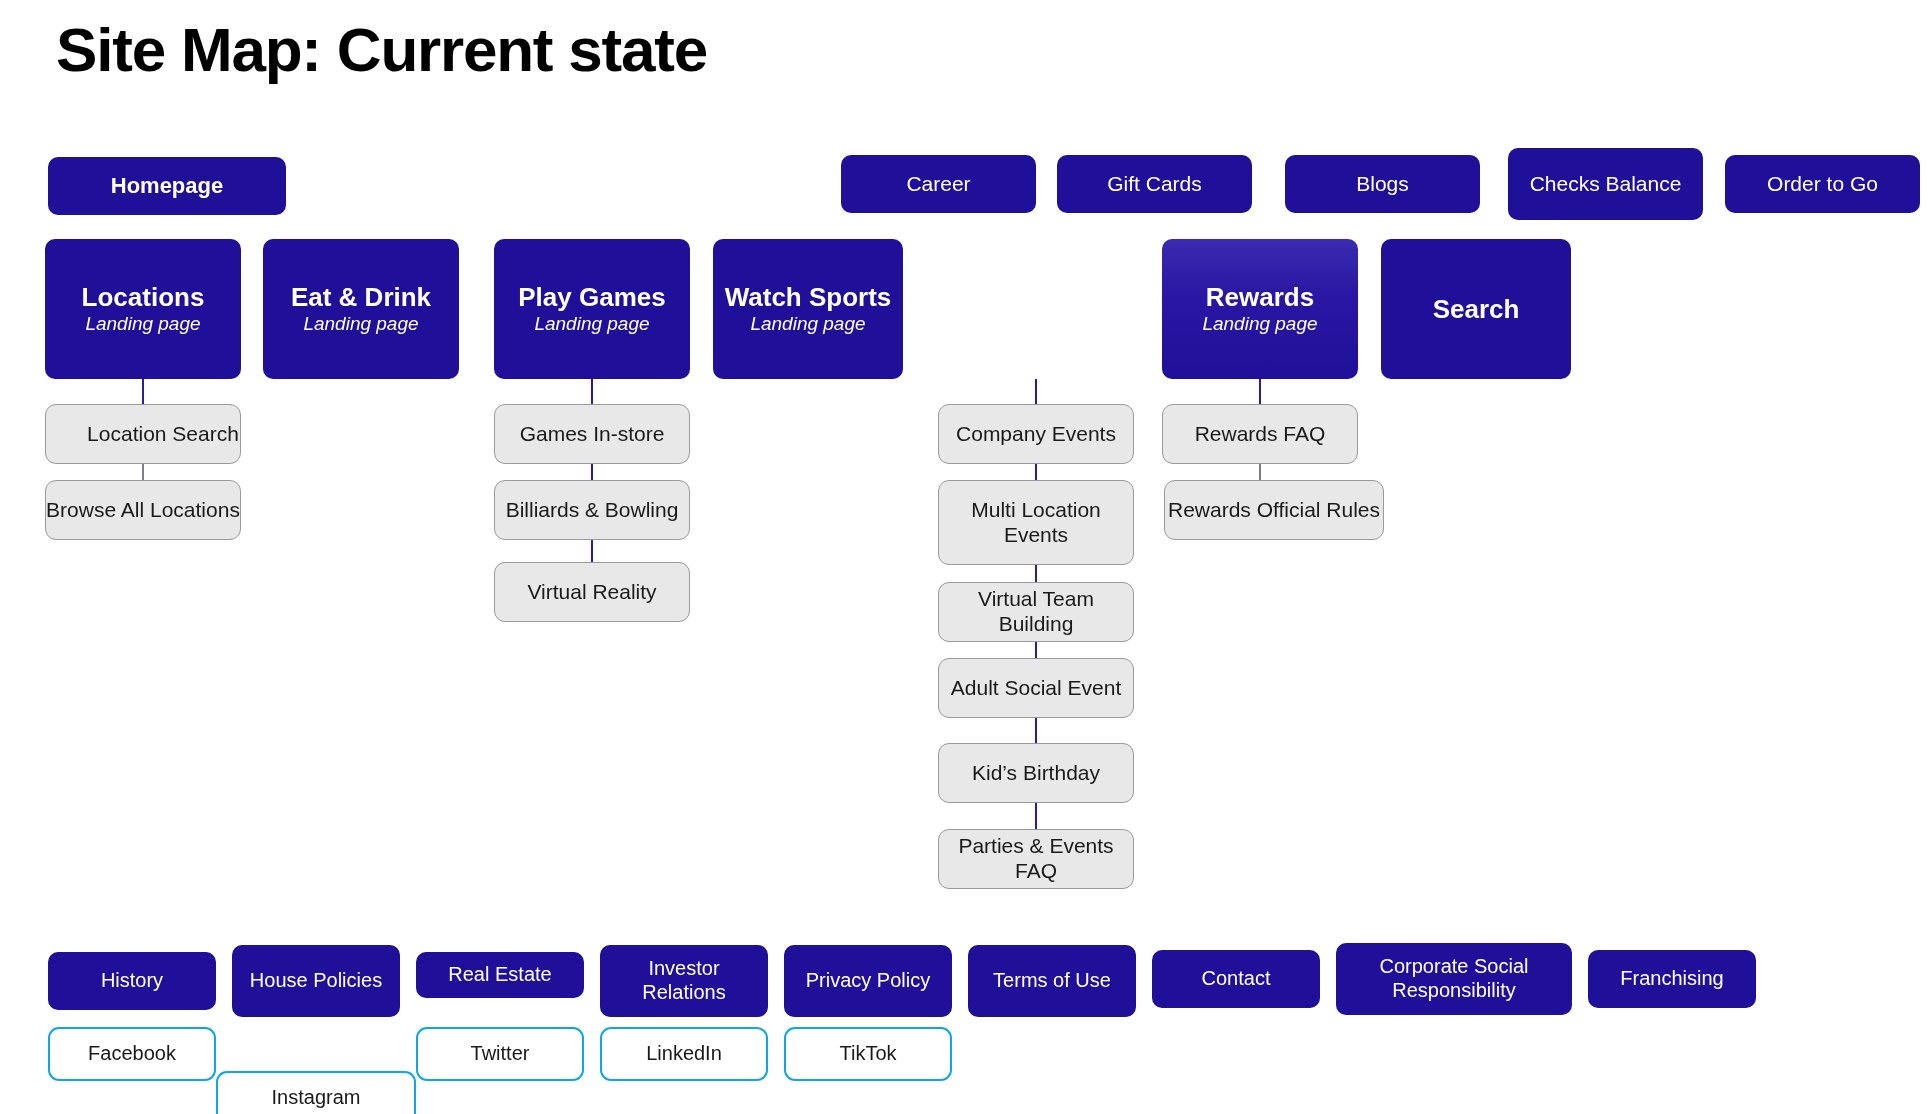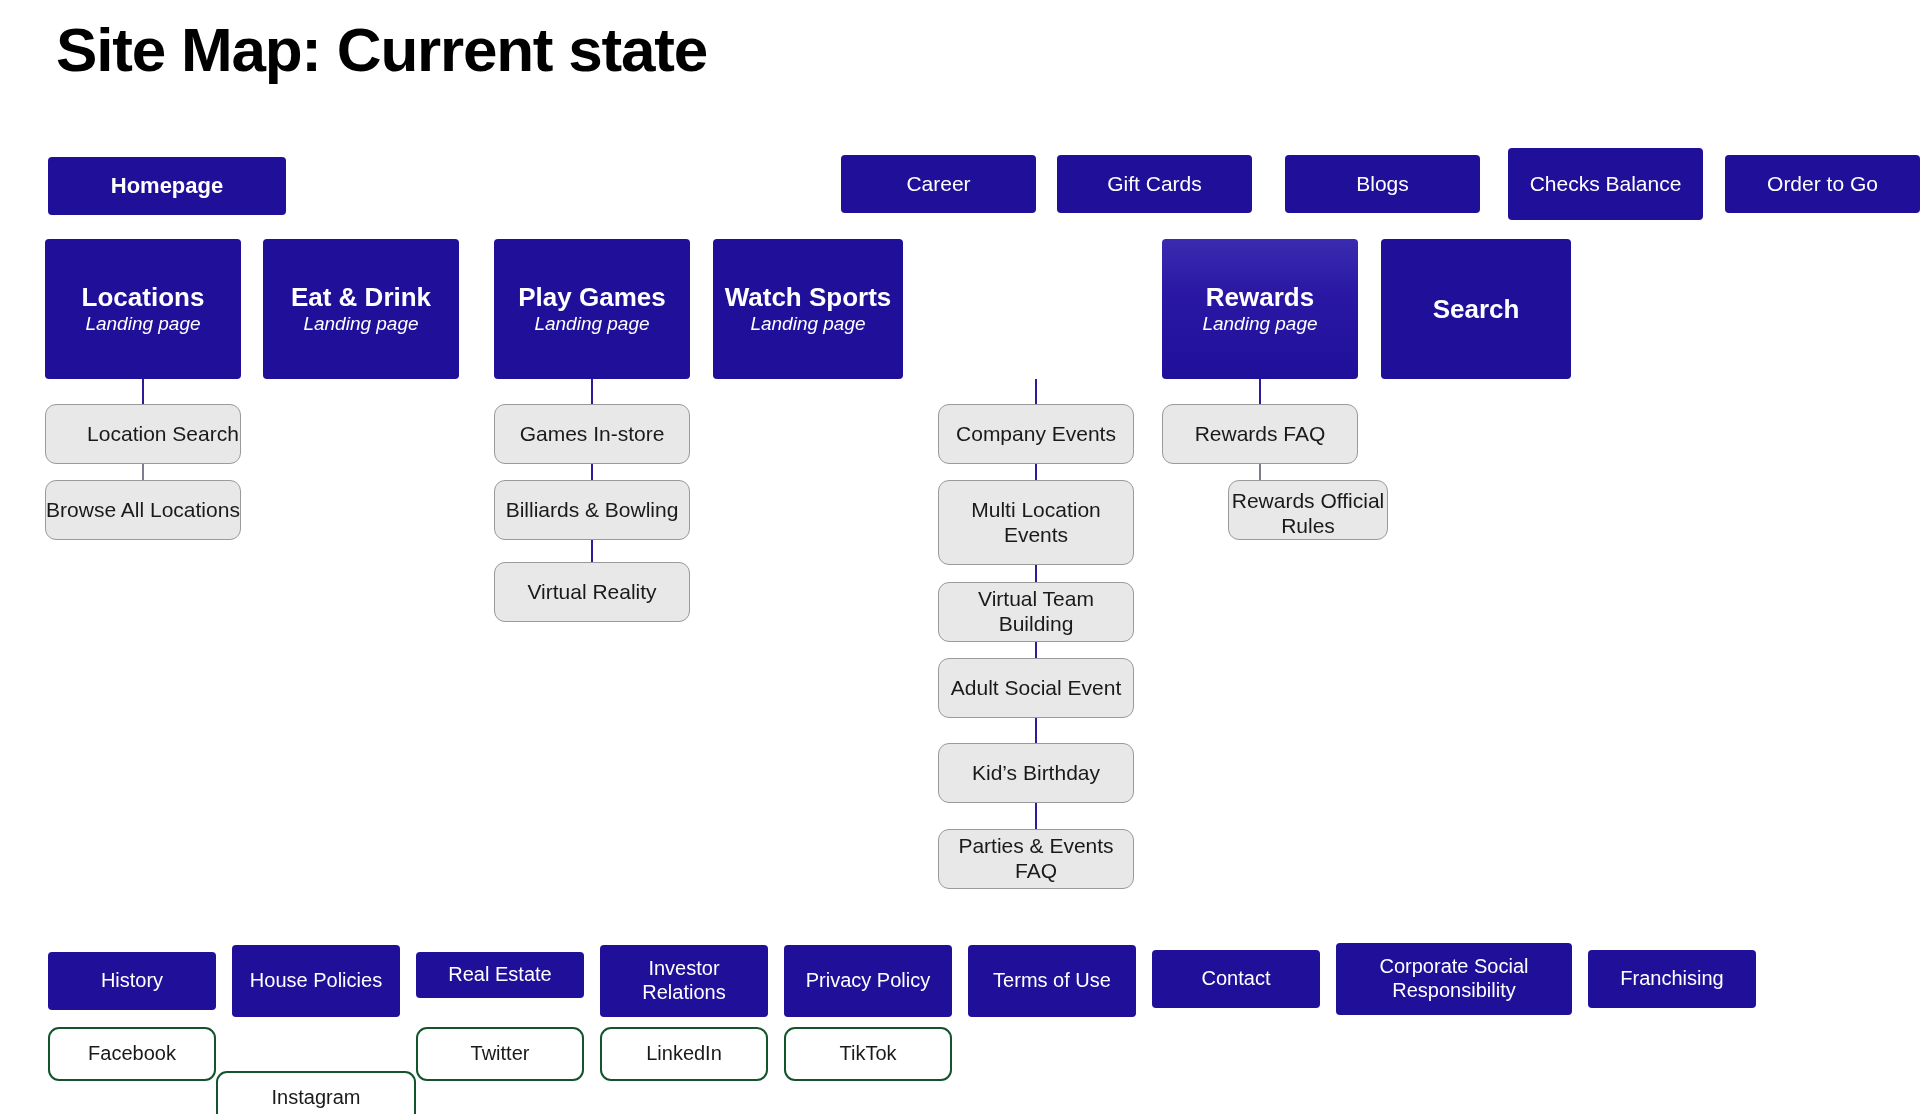--- a/index.html
+++ b/index.html
@@ -30,21 +30,21 @@
   }
 
   
   .node {
     position: absolute;
     display: flex;
     flex-direction: column;
     align-items: center;
     justify-content: center;
     text-align: center;
-    border-radius: 4px;
+    border-radius: 10px;
     line-height: 1.18;
   }
 
   
   .navy {
     background: #200F99;
     color: #ffffff;
   }
   .navy-grad {
     background: linear-gradient(180deg, #3B2BB0 0%, #2A18A4 38%, #200F99 100%);
@@ -55,21 +55,21 @@
   .grey {
     background: #E8E8E8;
     border: 1.5px solid #9a9a9a;
     color: #1a1a1a;
     border-radius: 11px;
   }
 
   
   .outlined {
     background: #ffffff;
-    border: 2px solid #14532d;
+    border: 2px solid #0ea5e9;
     color: #1a1a1a;
     border-radius: 11px;
   }
 
   .t-bold  { font-weight: 700; }
   .t-sub   { font-style: italic; font-weight: 400; }
 
   
   .conn {
     position: absolute;
@@ -180,21 +180,21 @@
 
   <div class="node navy-grad" style="left:1162px; top:239px; width:196px; height:140px;">
     <span class="t-bold fs-cat">Rewards</span>
     <span class="t-sub fs-catsub">Landing page</span>
   </div>
   <div class="conn" style="left:1259px; top:379px; height:25px;"></div>
   <div class="node grey fs-sub" style="left:1162px; top:404px; width:196px; height:60px;">
     <span>Rewards FAQ</span>
   </div>
   <div class="conn grey-line" style="left:1259px; top:464px; height:16px;"></div>
-  <div class="node grey fs-sub" style="left:1228px; top:480px; width:160px; height:60px;justify-content:flex-end;">
+  <div class="node grey fs-sub" style="left:1164px; top:480px; width:220px; height:60px;">
     <span>Rewards Official Rules</span>
   </div>
 
   <div class="node navy" style="left:1381px; top:239px; width:190px; height:140px;">
     <span class="t-bold fs-cat">Search</span>
   </div>
 
   <div class="node navy fs-foot" style="left:48px; top:952px; width:168px; height:58px;">
     <span>History</span>
   </div>

